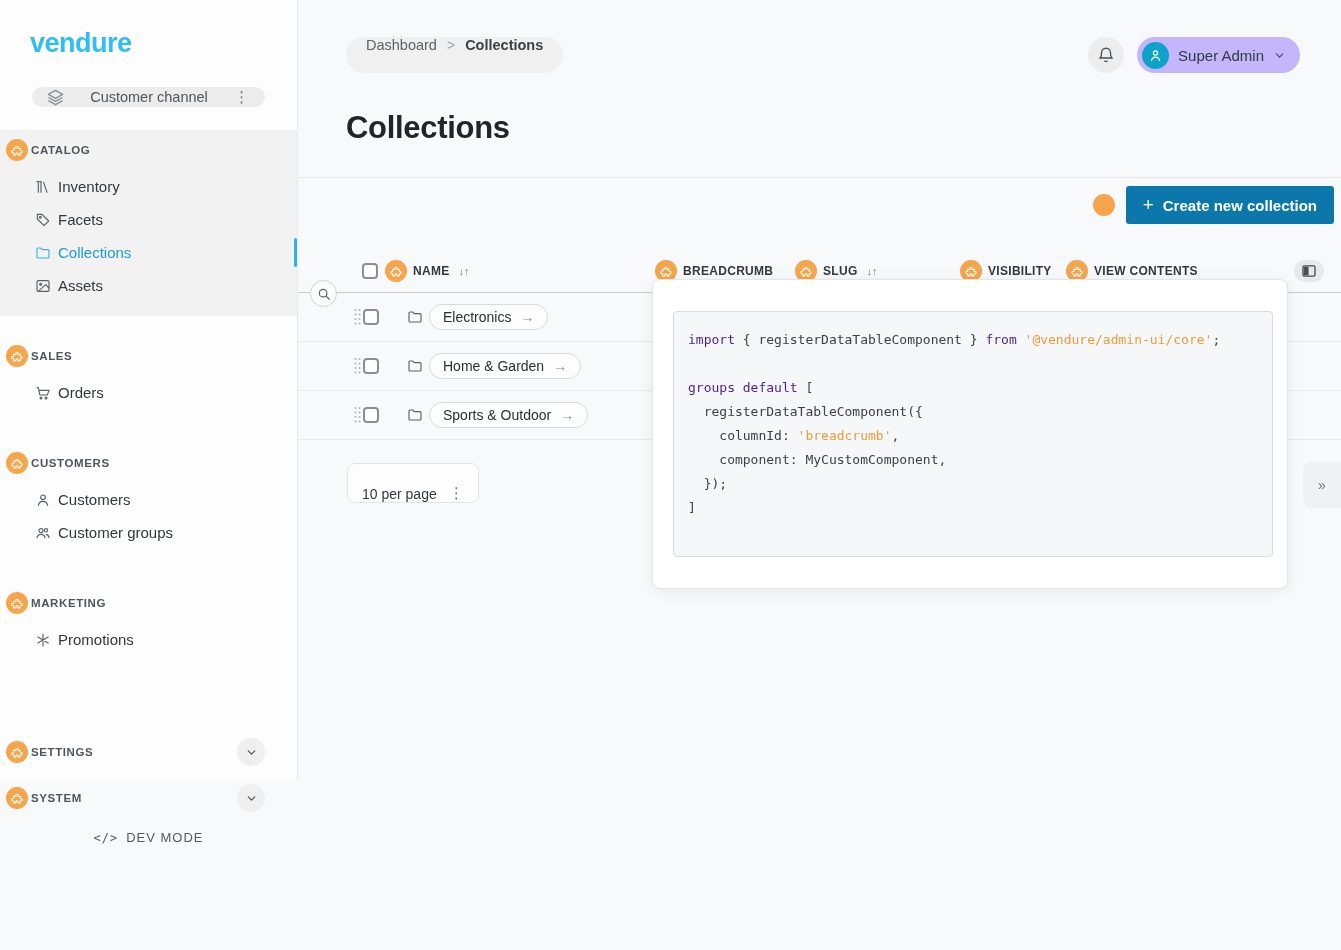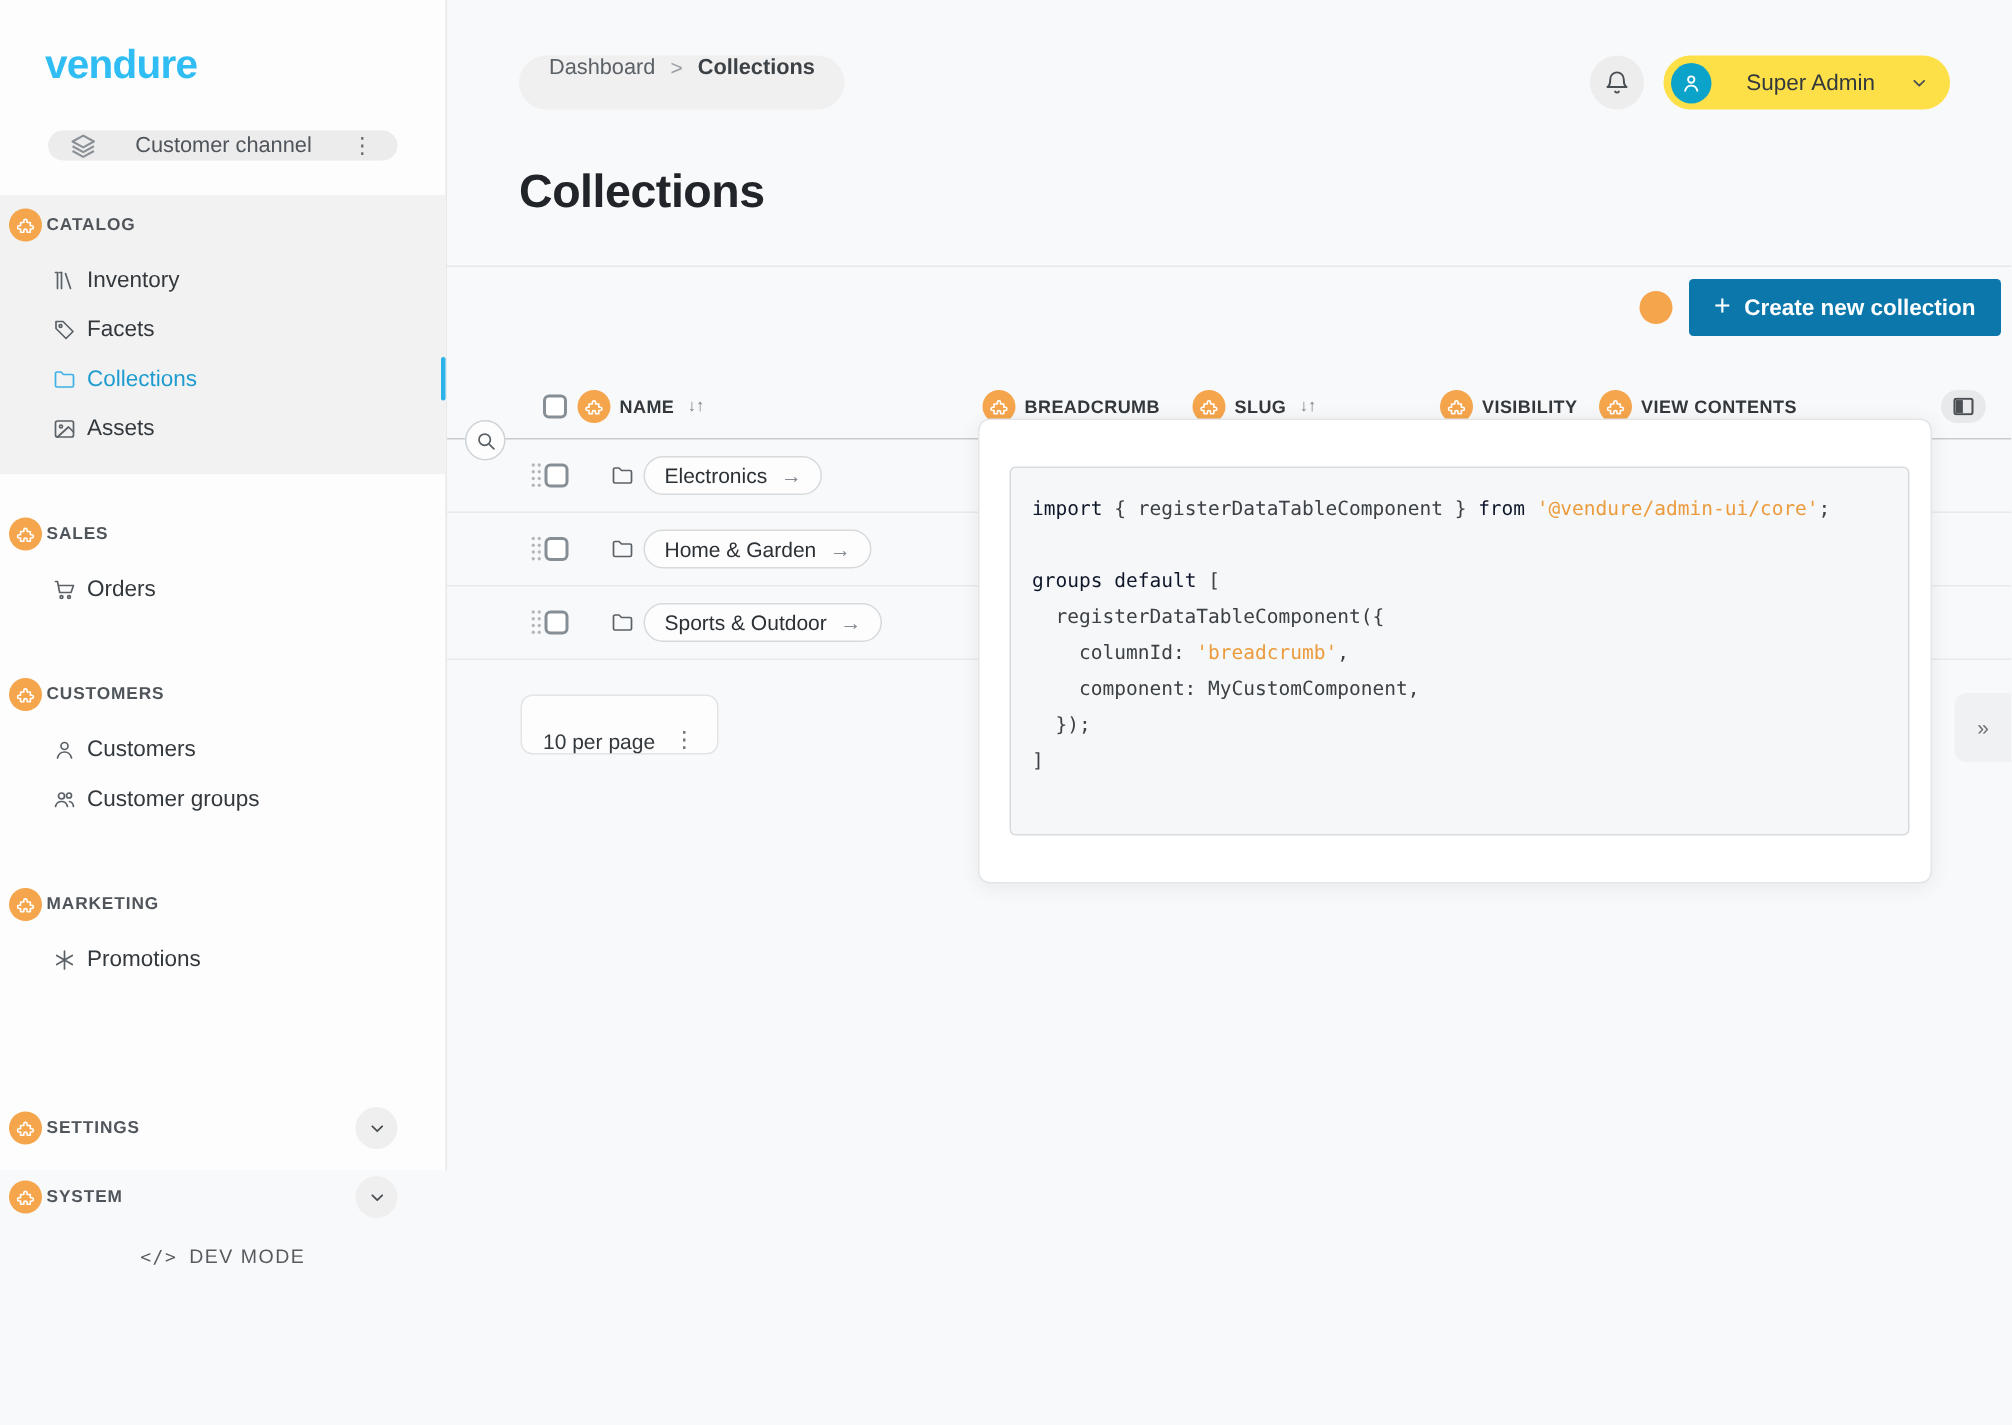--- a/index.html
+++ b/index.html
@@ -38,21 +38,21 @@
   
   .main { position:relative; flex:1; height:950px; }
 
   .topbar { position:absolute; top:37px; left:48px; right:41px; height:36px; display:flex; align-items:center; }
   .breadcrumb { height:36px; background:#f0f0f1; border-radius:18px; display:flex; padding:0 20px; gap:10px; font-size:14.5px; }
   .bc-link { color:#5b6166; cursor:pointer; }
   .bc-sep { color:#9aa0a5; font-size:14px; }
   .bc-current { color:#3c4146; font-weight:600; }
   .topbar-spacer { flex:1; }
   .bell-btn { width:36px; height:36px; border-radius:50%; background:#ededee; border:none; display:flex; align-items:center; justify-content:center; cursor:pointer; margin-right:13px; }
-  .user-pill { height:36px; background:#fde047; border-radius:18px; display:flex; align-items:center; padding:0 14px 0 5px; gap:23px; cursor:pointer; }
+  .user-pill { height:36px; background:#c4b5fd; border-radius:18px; display:flex; align-items:center; padding:0 14px 0 5px; gap:9px; cursor:pointer; }
   .avatar { width:27px; height:27px; border-radius:50%; background:#0ca3cb; display:flex; align-items:center; justify-content:center; }
   .user-name { font-size:15px; color:#33383d; }
 
   .page-title { position:absolute; top:110px; left:48px; font-size:31px; font-weight:700; color:#212529; letter-spacing:-0.3px; }
   .header-divider { position:absolute; top:177px; left:0; right:0; height:1px; background:#e7e8e9; }
 
   .actions { position:absolute; top:186px; right:7px; height:38px; display:flex; align-items:center; gap:11px; }
   .create-btn { height:38px; background:#0b77ab; color:#fff; border:none; border-radius:3px; font-size:15px; font-weight:600; font-family:"Liberation Sans",sans-serif; display:flex; align-items:center; gap:9px; padding:0 17px; cursor:pointer; }
   .plus-glyph { font-size:19px; font-weight:400; line-height:1; margin-top:-2px; }
 
@@ -74,21 +74,21 @@
   .chip .chip-arrow { color:#868c92; font-size:14px; }
 
   .per-page { position:absolute; top:463px; left:49px; height:40px; background:#fdfdfd; border:1px solid #e2e4e6; border-radius:8px; display:flex; align-items:flex-end; gap:12px; padding:0 14px; font-size:14px; color:#33383d; cursor:pointer; }
   .per-page .kebab { color:#6a7076; font-size:15px; }
   .next-btn { position:absolute; top:462px; right:0; width:38px; height:46px; background:#f0f1f2; border:none; border-radius:8px 0 0 8px; font-size:14px; color:#6b7177; cursor:pointer; font-family:"Liberation Sans",sans-serif; }
 
   
   .popover { position:absolute; top:279px; left:354px; width:636px; height:310px; background:#fff; border:1px solid #e3e5e7; border-radius:8px; box-shadow:0 2px 14px rgba(0,0,0,0.07); z-index:10; }
   .codeblock { position:absolute; left:20px; top:31px; width:600px; height:246px; background:#f6f7f8; border:1px solid #d8dbde; border-radius:4px; padding:16px 14px; overflow:hidden; }
   .codeline { font-family:"DejaVu Sans Mono", monospace; font-size:13px; line-height:24px; min-height:24px; white-space:pre; }
-  .c-kw { color:#0f172a; }
+  .c-kw { color:#4c1d95; }
   .c-str { color:#ec9b3c; }
   .c-pl { color:#3c4146; }
 </style>
 </head>
 <body>
 
 <aside class="sidebar">
   <div class="logo">vendure</div>
 
   <div class="channel-pill">

